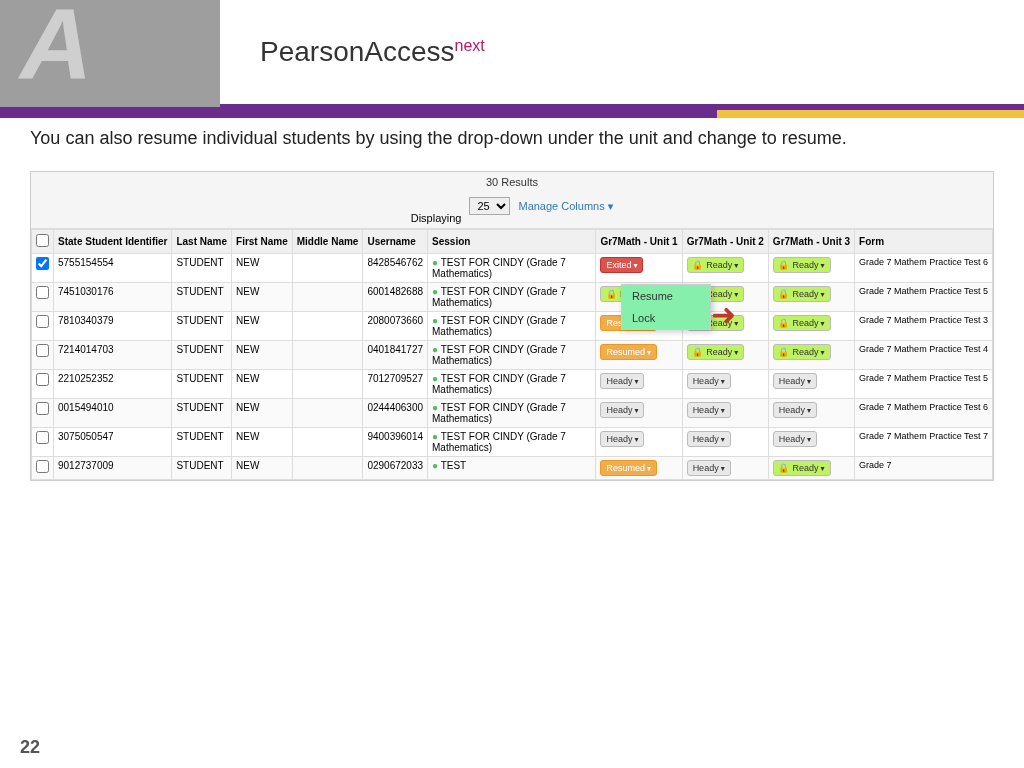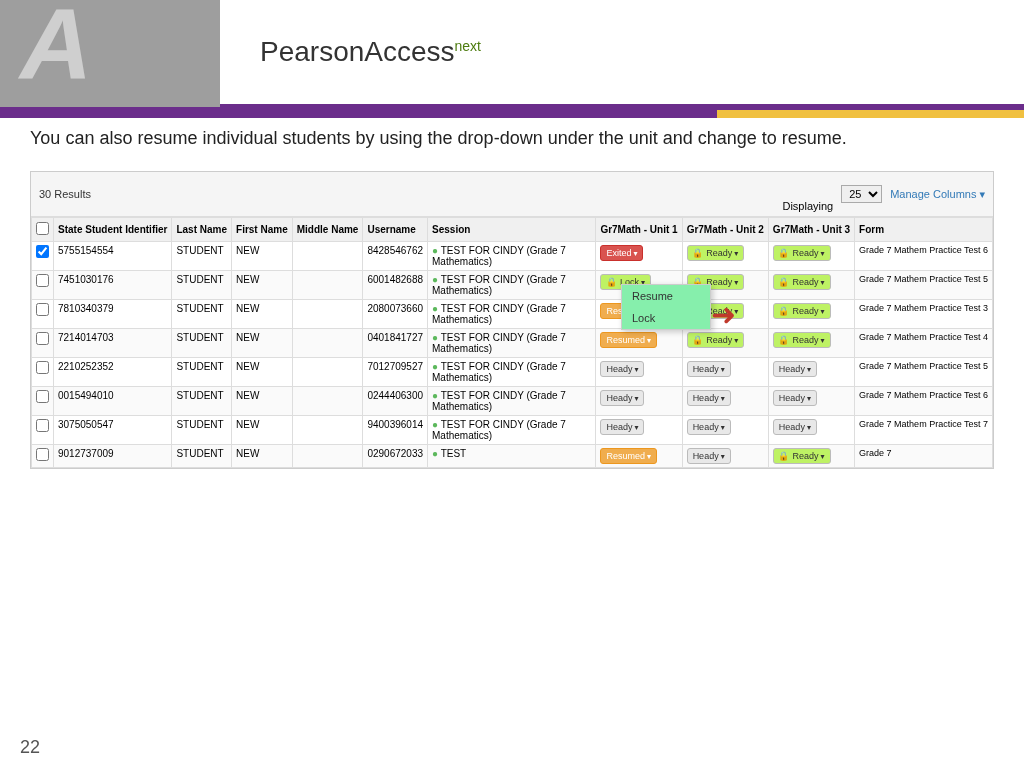--- a/index.html
+++ b/index.html
@@ -30,22 +30,22 @@
       font-style: italic;
     }
     .header-title-area {
       padding-left: 40px;
     }
     .header-title {
       font-size: 28px;
       color: #333;
     }
     .header-title sup {
-      font-size: 14px;
-      color: #4d7c0f;
+      font-size: 16px;
+      color: #be185d;
     }
 
     
     .accent-bar {
       height: 8px;
       background: linear-gradient(to right, #6b2d8b 70%, #f0c040 70%);
     }
 
     
     .main-content {
@@ -67,20 +67,21 @@
       position: relative;
     }
 
     .table-header-bar {
       display: flex;
       justify-content: space-between;
       align-items: center;
       padding: 4px 8px;
       background: #f5f5f5;
       border-bottom: 1px solid #ddd;
+      flex-direction: column;
     }
 
     .results-count {
       font-size: 11px;
       color: #333;
     }
 
     .display-select {
       border: 1px solid #aaa;
       padding: 1px 3px;
@@ -198,21 +199,21 @@
       font-size: 30px;
       color: #c0392b;
       transform: rotate(0deg);
     }
 
     .page-number {
       position: absolute;
       bottom: 10px;
       left: 20px;
       font-size: 18px;
-      font-weight: normal;
+      font-weight: bold;
       color: #555;
       text-align: right;
     }
 
     .form-col {
       white-space: nowrap;
       font-size: 9px;
     }
   </style>
 </head>

